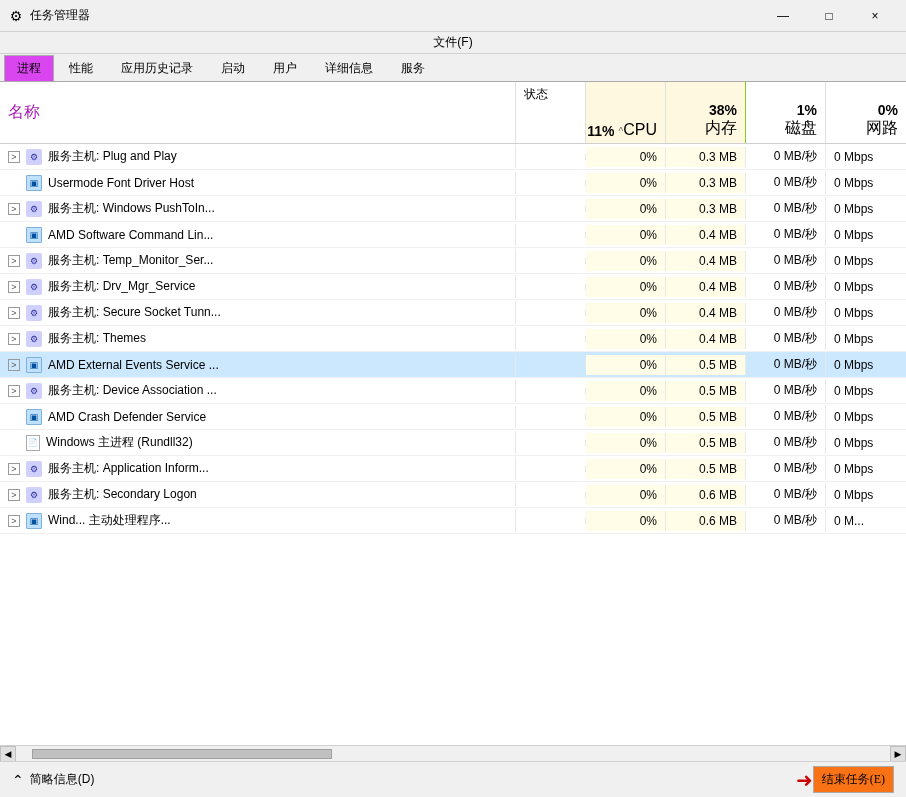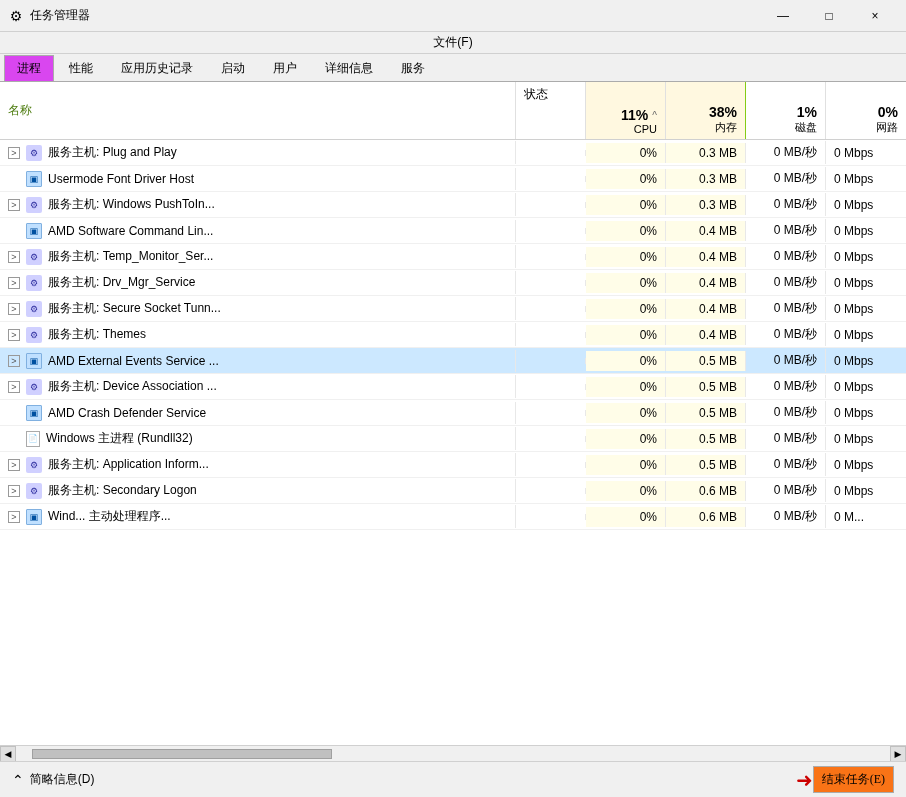--- a/index.html
+++ b/index.html
@@ -112,22 +112,22 @@
     
     .table-header {
       display: flex;
       border-bottom: 1px solid #d0d0d0;
       background: #fff;
       flex-shrink: 0;
     }
     .col-name-header {
       flex: 1;
       padding: 20px 8px;
-      font-size: 12px;
-      color: #4d7c0f;
+      font-size: 16px;
+      color: #a21caf;
       border-right: 1px solid #e0e0e0;
       display: flex;
       flex-direction: column;
       justify-content: flex-end;
       min-height: 50px;
     }
     .col-status-header {
       width: 70px;
       padding: 4px 8px;
       font-size: 12px;
@@ -136,74 +136,74 @@
       display: flex;
       align-items: flex-start;
       min-height: 50px;
     }
     .col-cpu-header {
       width: 80px;
       padding: 4px 8px;
       font-size: 12px;
       color: #000;
       border-right: 1px solid #e0e0e0;
+      display: flex;
+      flex-direction: row;
+      align-items: flex-end;
+      justify-content: flex-end;
+      min-height: 50px;
+      background: #fff8e0;
+    }
+    .col-mem-header {
+      width: 80px;
+      padding: 4px 8px;
+      font-size: 12px;
+      color: #000;
+      border-right: 1px solid #84cc16;
       display: flex;
       flex-direction: column;
       align-items: flex-end;
       justify-content: flex-end;
       min-height: 50px;
       background: #fff8e0;
     }
-    .col-mem-header {
+    .col-disk-header {
       width: 80px;
       padding: 4px 8px;
       font-size: 12px;
       color: #000;
-      border-right: 1px solid #84cc16;
+      border-right: 1px solid #e0e0e0;
       display: flex;
       flex-direction: column;
       align-items: flex-end;
       justify-content: flex-end;
       min-height: 50px;
-      background: #fff8e0;
-    }
-    .col-disk-header {
+    }
+    .col-net-header {
       width: 80px;
       padding: 4px 8px;
       font-size: 12px;
       color: #000;
-      border-right: 1px solid #e0e0e0;
       display: flex;
       flex-direction: column;
       align-items: flex-end;
       justify-content: flex-end;
       min-height: 50px;
     }
-    .col-net-header {
-      width: 80px;
-      padding: 4px 8px;
-      font-size: 12px;
-      color: #000;
-      display: flex;
-      flex-direction: column;
-      align-items: flex-end;
-      justify-content: flex-end;
-      min-height: 50px;
-    }
     .header-pct {
       font-size: 14px;
       font-weight: bold;
       color: #000;
     }
     .header-arrow {
       font-size: 10px;
       color: #666;
     }
     .header-label {
-      font-size: 11px;
+      font-size: 16px;
       color: #000;
     }
     .header-top-row {
       display: flex;
       align-items: center;
       gap: 4px;
       justify-content: flex-end;
     }
 
     

